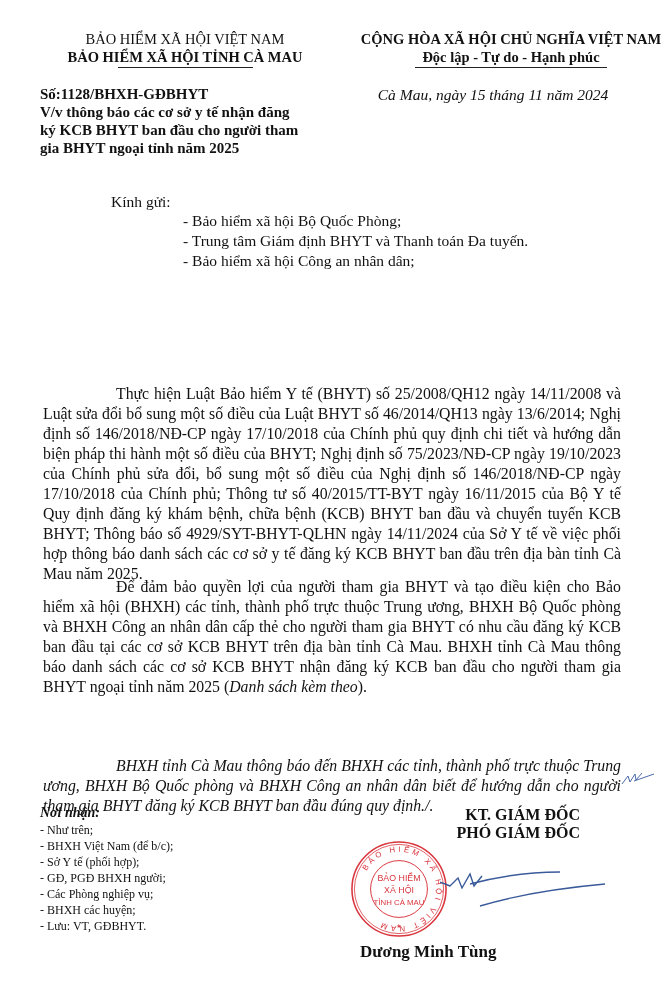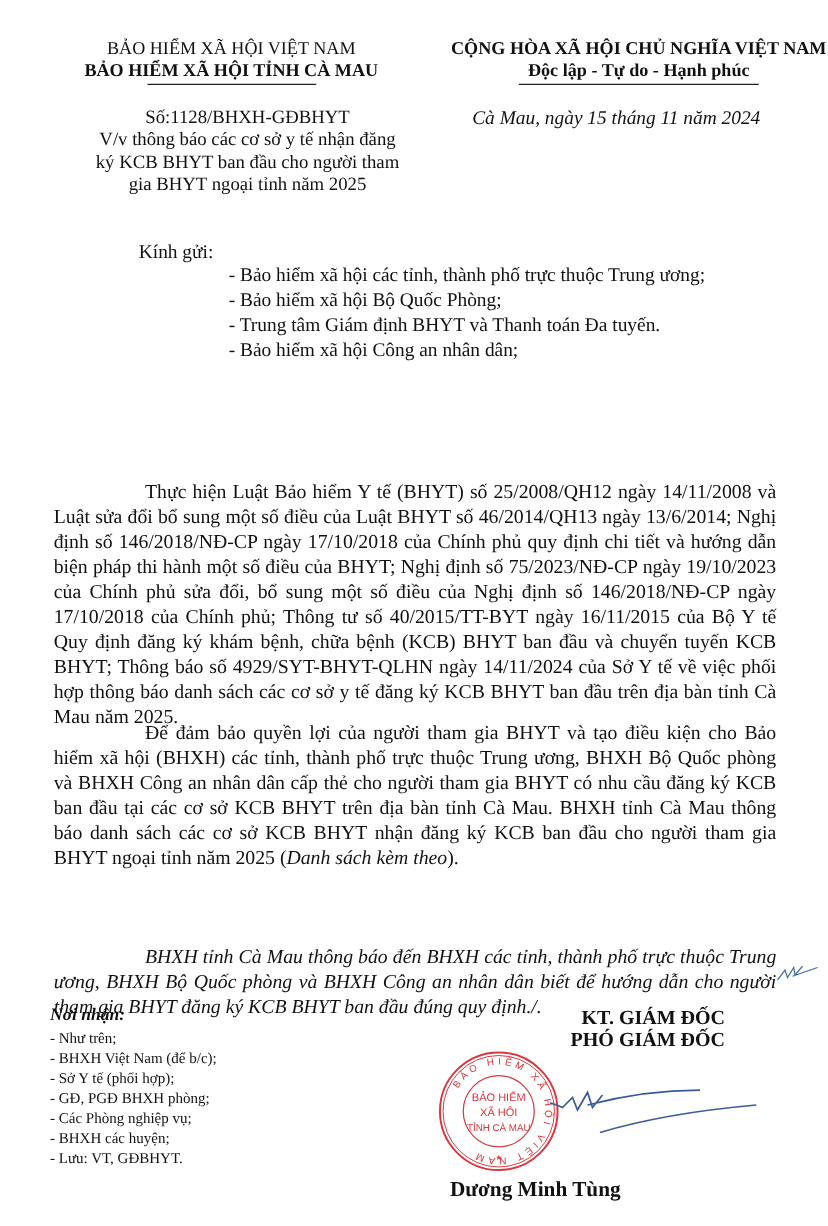--- a/index.html
+++ b/index.html
@@ -4,21 +4,21 @@
 <style>
   html, body { margin: 0; padding: 0; background: #ffffff; }
   body { width: 662px; height: 981px; position: relative; overflow: hidden;
          font-family: "Liberation Serif", "DejaVu Serif", serif; color: #111; }
   .abs { position: absolute; }
   .hdr-l { left: 40px; top: 30px; width: 290px; text-align: center; font-size: 14.5px; line-height: 18px; }
   .hdr-r { left: 351px; top: 30px; width: 320px; text-align: center; font-size: 14.5px; line-height: 18px; }
   .bold { font-weight: bold; }
   .ital { font-style: italic; }
   .rule { height: 1px; background: #222; margin: 1px auto 0 auto; }
-  .docno { left: 53px; top: 85px; width: 290px; text-align: center; font-size: 15px; line-height: 18px; }
+  .docno { left: 40px; top: 85px; width: 290px; font-size: 15px; line-height: 18px; font-weight: bold; }
   .date { left: 333px; top: 86px; width: 320px; text-align: center; font-size: 15.5px; }
   .kg { left: 111px; top: 193px; font-size: 15.5px; }
   .recip { left: 183px; top: 211px; font-size: 15.5px; line-height: 20px; }
   .para { left: 43px; width: 578px; font-size: 15.8px; line-height: 20px; text-align: justify; text-indent: 73px; }
   .p1 { top: 344px; margin-top: 40px; }
   .p2 { top: 577px; }
   .p3 { top: 756px; font-style: italic; }
   .noi { left: 40px; top: 804px; font-size: 12px; line-height: 16px; font-family: "Liberation Serif", serif; }
   .noi .t { font-weight: bold; font-style: italic; font-size: 14px; line-height: 18px; }
   .sign { left: 360px; top: 806px; width: 220px; text-align: right; font-size: 16px; font-weight: bold; line-height: 18px; }
@@ -46,40 +46,39 @@
   <div>Số:1128/BHXH-GĐBHYT</div>
   <div>V/v thông báo các cơ sở y tế nhận đăng</div>
   <div>ký KCB BHYT ban đầu cho người tham</div>
   <div>gia BHYT ngoại tỉnh năm 2025</div>
 </div>
 
 <div class="abs date ital">Cà Mau, ngày 15 tháng 11 năm 2024</div>
 
 <div class="abs kg">Kính gửi:</div>
 <div class="abs recip">
-  <div>- Bảo hiểm xã hội các tỉnh, thành phố trực thuộc Trung ương;</div>
   <div>- Bảo hiểm xã hội Bộ Quốc Phòng;</div>
   <div>- Trung tâm Giám định BHYT và Thanh toán Đa tuyến.</div>
   <div>- Bảo hiểm xã hội Công an nhân dân;</div>
 </div>
 
 <div class="abs para p1">Thực hiện Luật Bảo hiểm Y tế (BHYT) số 25/2008/QH12 ngày 14/11/2008 và Luật sửa đổi bổ sung một số điều của Luật BHYT số 46/2014/QH13 ngày 13/6/2014; Nghị định số 146/2018/NĐ-CP ngày 17/10/2018 của Chính phủ quy định chi tiết và hướng dẫn biện pháp thi hành một số điều của BHYT; Nghị định số 75/2023/NĐ-CP ngày 19/10/2023 của Chính phủ sửa đổi, bổ sung một số điều của Nghị định số 146/2018/NĐ-CP ngày 17/10/2018 của Chính phủ; Thông tư số 40/2015/TT-BYT ngày 16/11/2015 của Bộ Y tế Quy định đăng ký khám bệnh, chữa bệnh (KCB) BHYT ban đầu và chuyển tuyến KCB BHYT; Thông báo số 4929/SYT-BHYT-QLHN ngày 14/11/2024 của Sở Y tế về việc phối hợp thông báo danh sách các cơ sở y tế đăng ký KCB BHYT ban đầu trên địa bàn tỉnh Cà Mau năm 2025.</div>
 <div class="abs para p2"><span>Để đảm bảo quyền lợi của người tham gia BHYT và tạo điều kiện cho Bảo hiểm xã hội (BHXH) các tỉnh, thành phố trực thuộc Trung ương, BHXH Bộ Quốc phòng và BHXH Công an nhân dân cấp thẻ cho người tham gia BHYT có nhu cầu đăng ký KCB ban đầu tại các cơ sở KCB BHYT trên địa bàn tỉnh Cà Mau. BHXH tỉnh Cà Mau thông báo danh sách các cơ sở KCB BHYT nhận đăng ký KCB ban đầu cho người tham gia BHYT ngoại tỉnh năm 2025 (</span><span class="ital">Danh sách kèm theo</span><span>).</span></div>
 <div class="abs para p3">BHXH tỉnh Cà Mau thông báo đến BHXH các tỉnh, thành phố trực thuộc Trung ương, BHXH Bộ Quốc phòng và BHXH Công an nhân dân biết để hướng dẫn cho người tham gia BHYT đăng ký KCB BHYT ban đầu đúng quy định./.</div>
 
 <svg class="abs para-mark" viewBox="0 0 40 18">
   <path d="M2 16 L8 8 L10 14 L15 6 L16 12 L22 5 M14 13 L34 6" stroke="#4a6aa8" stroke-width="1" fill="none"></path>
 </svg>
 
 <div class="abs noi">
   <div class="t">Nơi nhận:</div>
   <div>- Như trên;</div>
   <div>- BHXH Việt Nam (để b/c);</div>
   <div>- Sở Y tế (phối hợp);</div>
-  <div>- GĐ, PGĐ BHXH phòng;</div>
+  <div>- GĐ, PGĐ BHXH người;</div>
   <div>- Các Phòng nghiệp vụ;</div>
   <div>- BHXH các huyện;</div>
   <div>- Lưu: VT, GĐBHYT.</div>
 </div>
 
 <div class="abs sign">
   <div>KT. GIÁM ĐỐC</div>
   <div>PHÓ GIÁM ĐỐC</div>
 </div>
 

